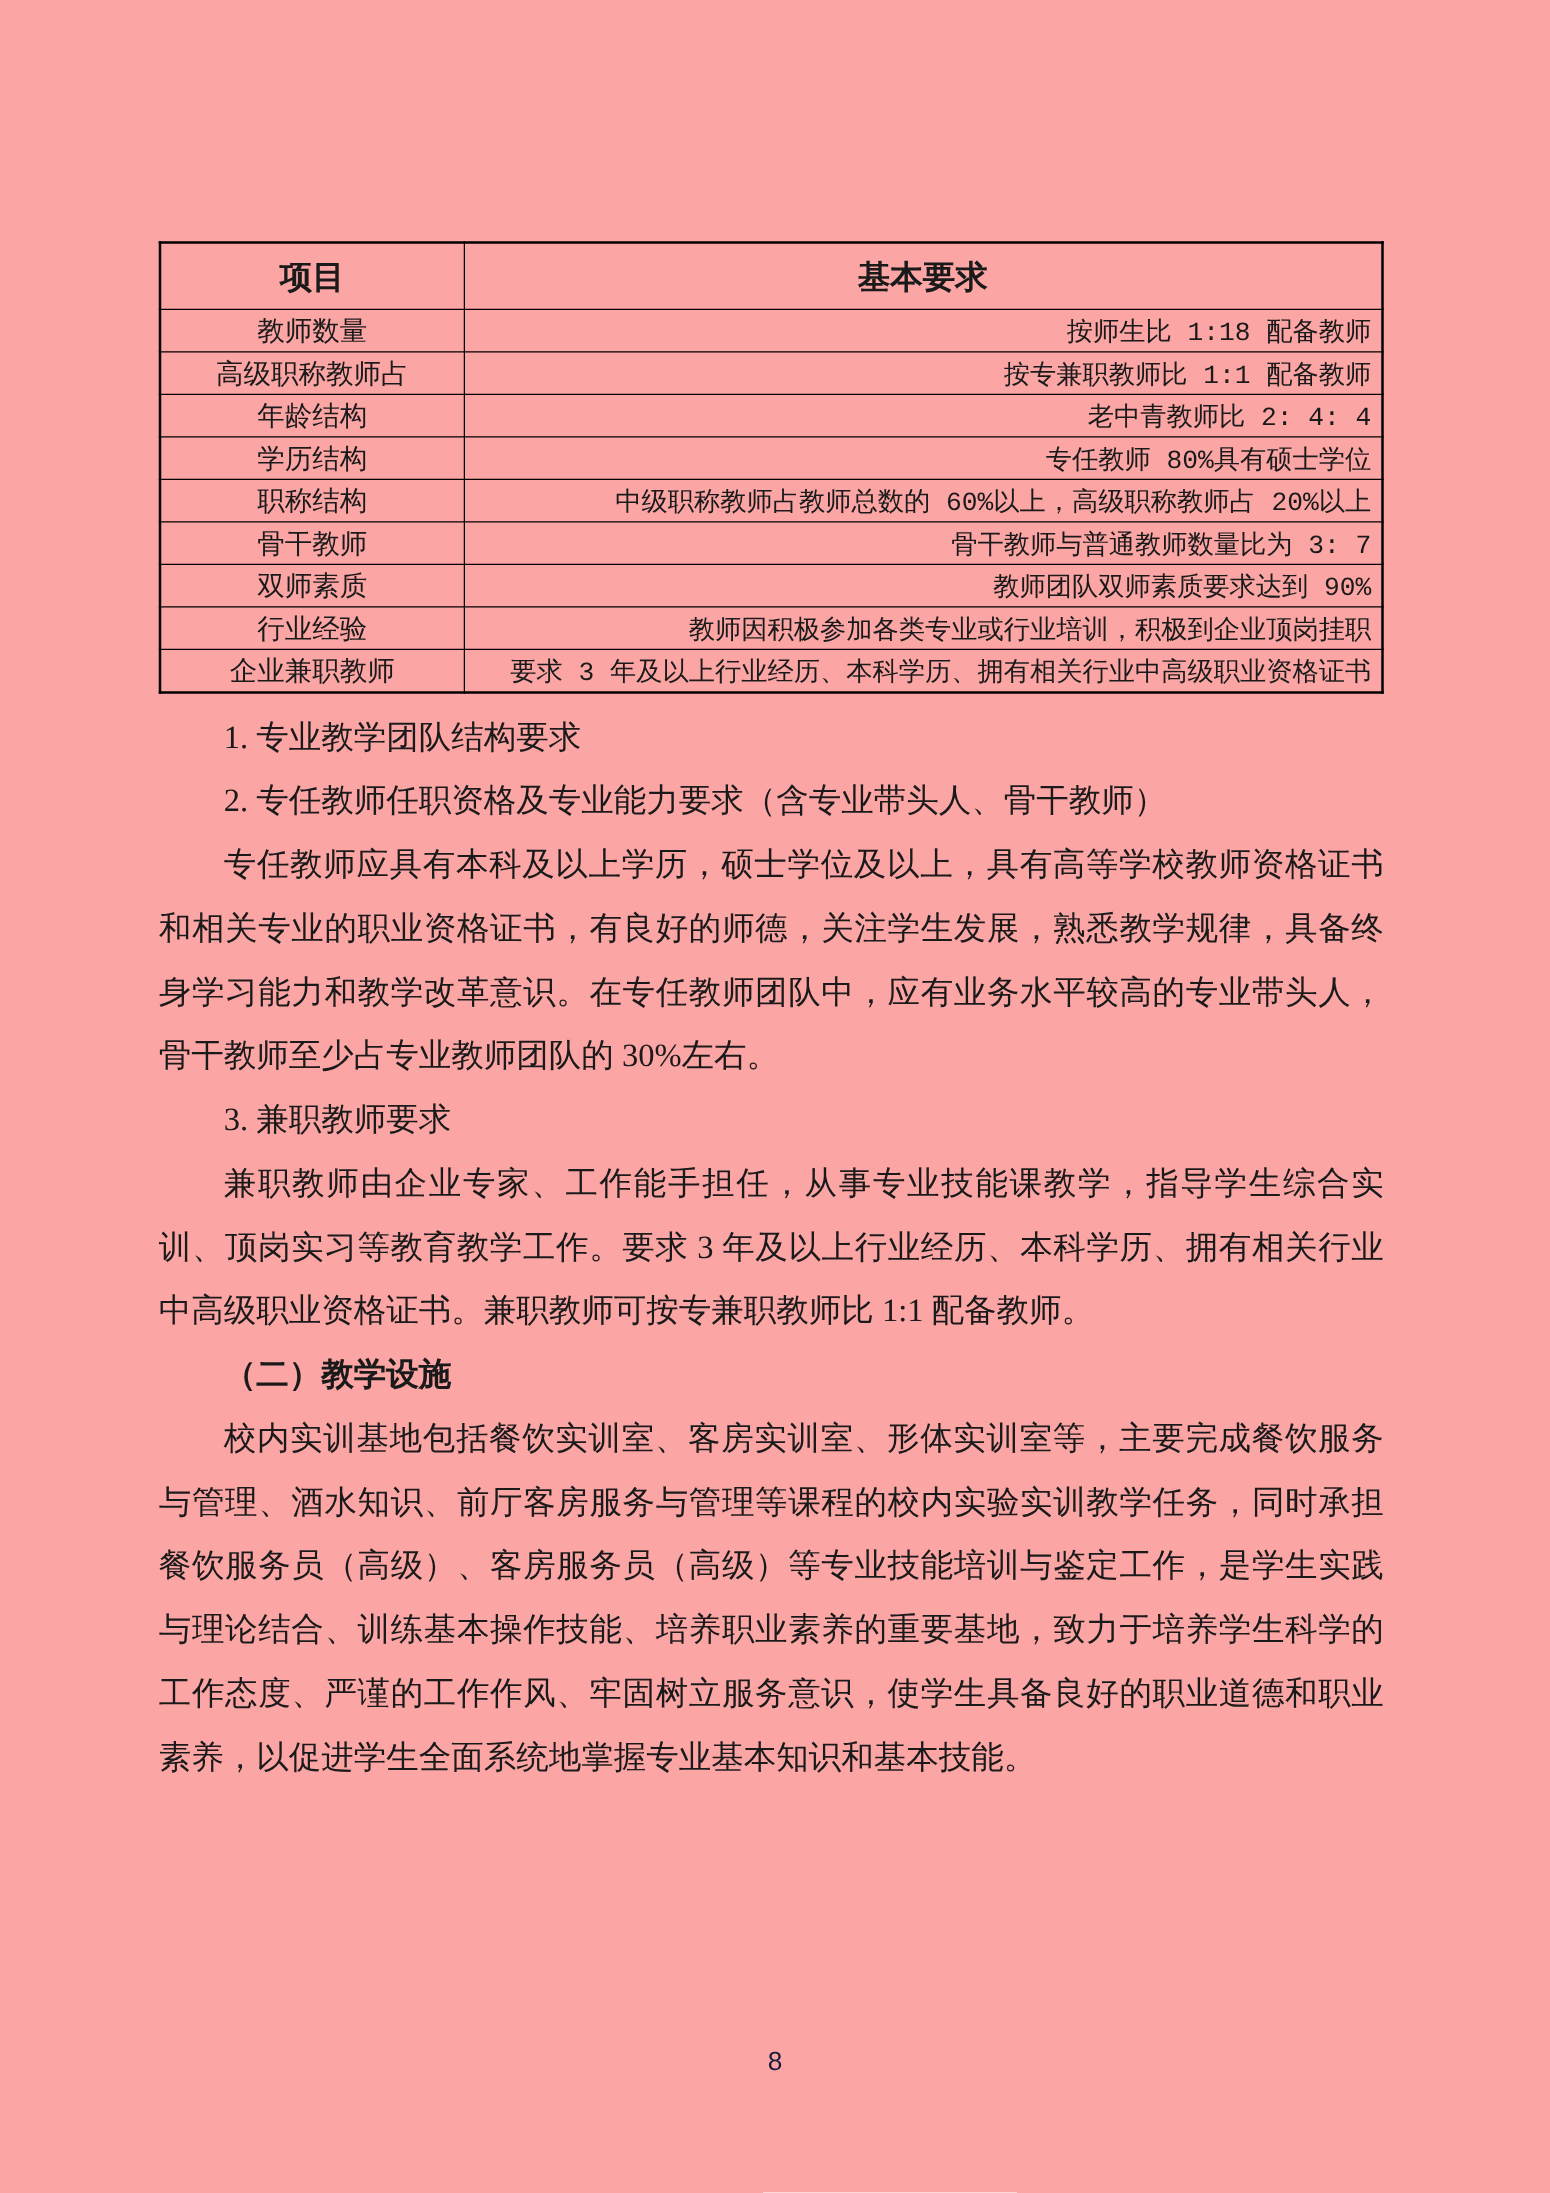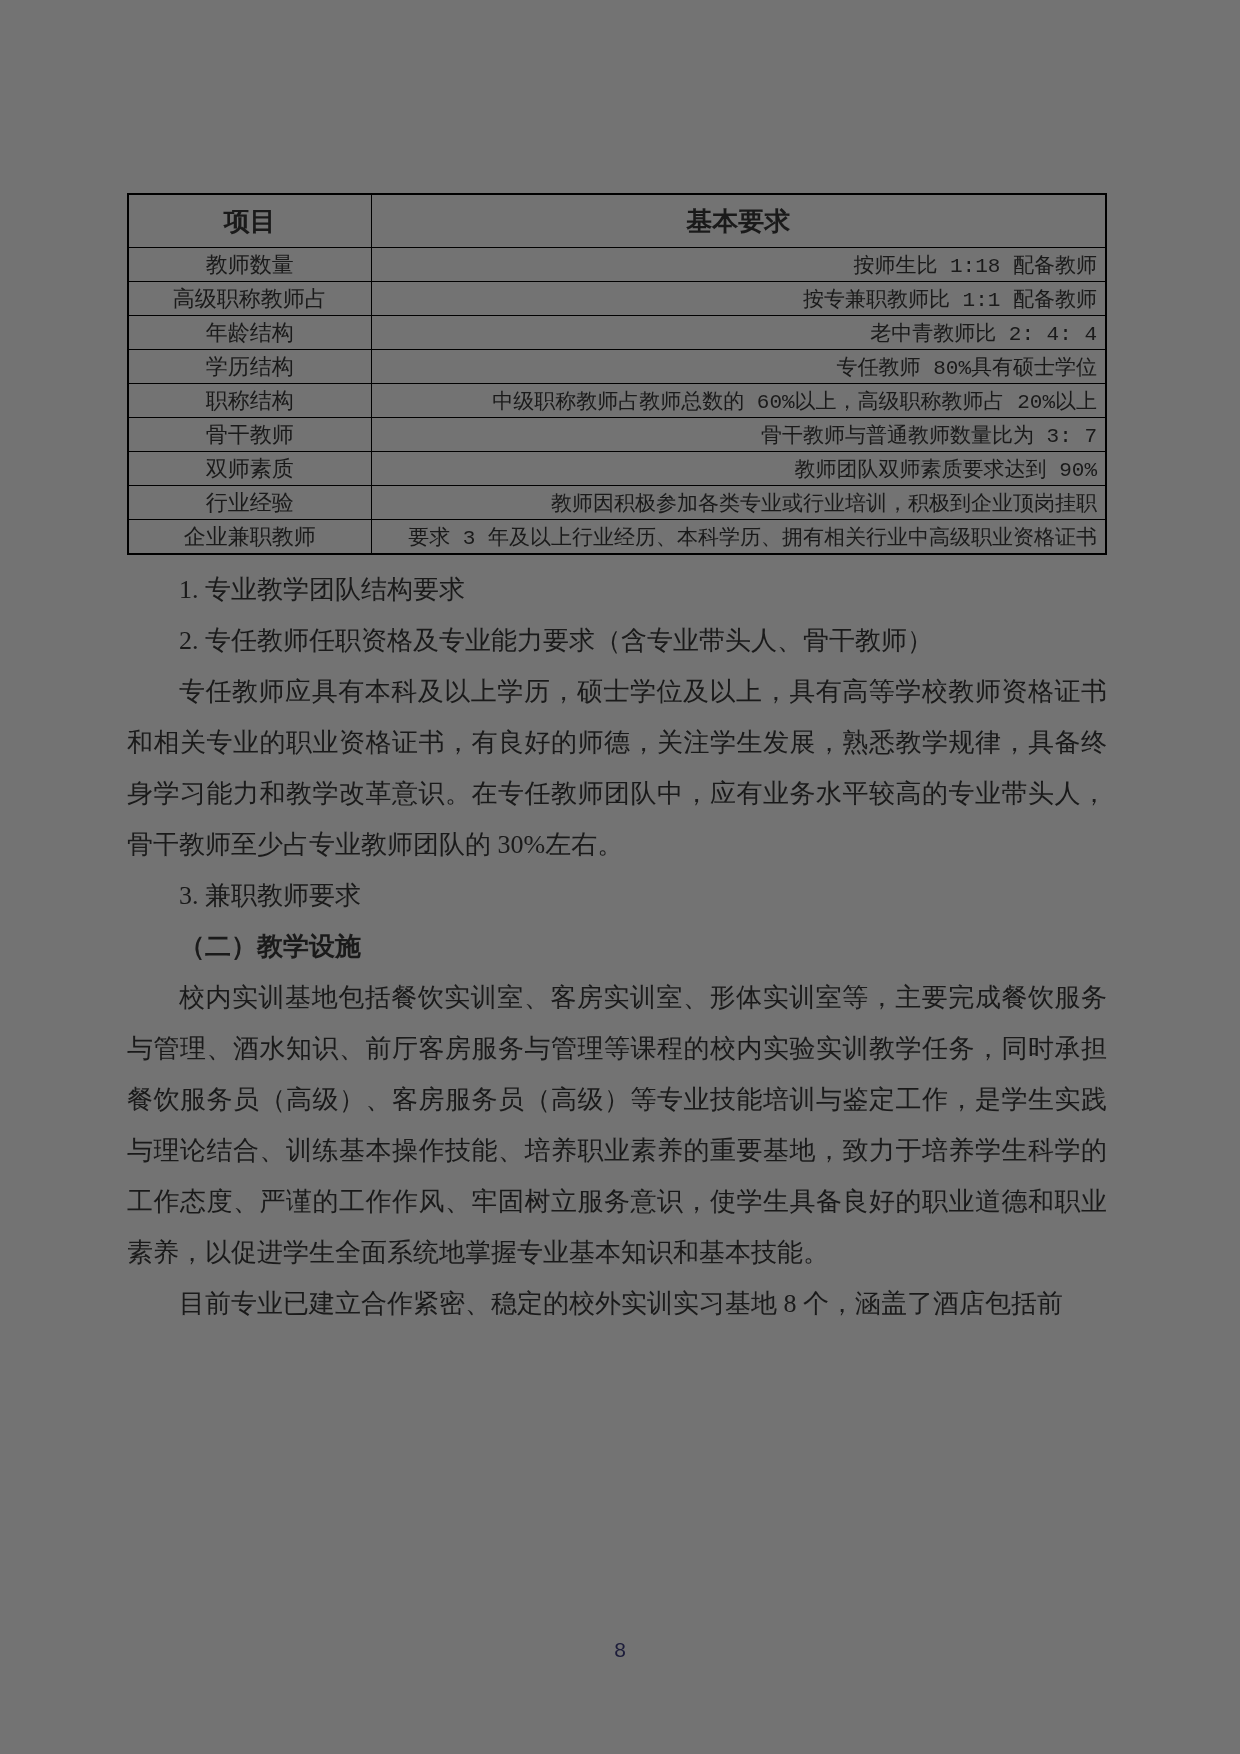--- a/index.html
+++ b/index.html
@@ -10,21 +10,21 @@
   body {
     width: 1240px;
     height: 1754px;
     position: relative;
     font-family: "Liberation Serif", "DejaVu Serif", serif;
     color: #1a1a1a;
   }
   .page {
     position: absolute;
     inset: 0;
-    background: #737373;
+    background: #fca5a5;
     overflow: hidden;
   }
   .content {
     position: absolute;
     left: 127px;
     top: 193px;
     width: 980px;
   }
   table.req-table {
     width: 100%;
@@ -137,23 +137,23 @@
             <td class="col2">要求 3 年及以上行业经历、本科学历、拥有相关行业中高级职业资格证书</td>
           </tr>
         </tbody>
     </table>
 
     <div class="body-text">
         <p class="para">1. 专业教学团队结构要求</p>
         <p class="para">2. 专任教师任职资格及专业能力要求（含专业带头人、骨干教师）</p>
         <p class="para">专任教师应具有本科及以上学历，硕士学位及以上，具有高等学校教师资格证书和相关专业的职业资格证书，有良好的师德，关注学生发展，熟悉教学规律，具备终身学习能力和教学改革意识。在专任教师团队中，应有业务水平较高的专业带头人，骨干教师至少占专业教师团队的 30%左右。</p>
         <p class="para">3. 兼职教师要求</p>
+        <p class="para">兼职教师由企业专家、工作能手担任，从事专业技能课教学，指导学生综合实训、顶岗实习等教育教学工作。要求 3 年及以上行业经历、本科学历、拥有相关行业中高级职业资格证书。兼职教师可按专兼职教师比 1:1 配备教师。</p>
         <p class="para bold">（二）教学设施</p>
         <p class="para">校内实训基地包括餐饮实训室、客房实训室、形体实训室等，主要完成餐饮服务与管理、酒水知识、前厅客房服务与管理等课程的校内实验实训教学任务，同时承担餐饮服务员（高级）、客房服务员（高级）等专业技能培训与鉴定工作，是学生实践与理论结合、训练基本操作技能、培养职业素养的重要基地，致力于培养学生科学的工作态度、严谨的工作作风、牢固树立服务意识，使学生具备良好的职业道德和职业素养，以促进学生全面系统地掌握专业基本知识和基本技能。</p>
-        <p class="para">目前专业已建立合作紧密、稳定的校外实训实习基地 8 个，涵盖了酒店包括前</p>
       </div>
 
   </div>
 
   <div class="footer">
     <span>8</span>
   </div>
 </div>
 
 </body></html>

